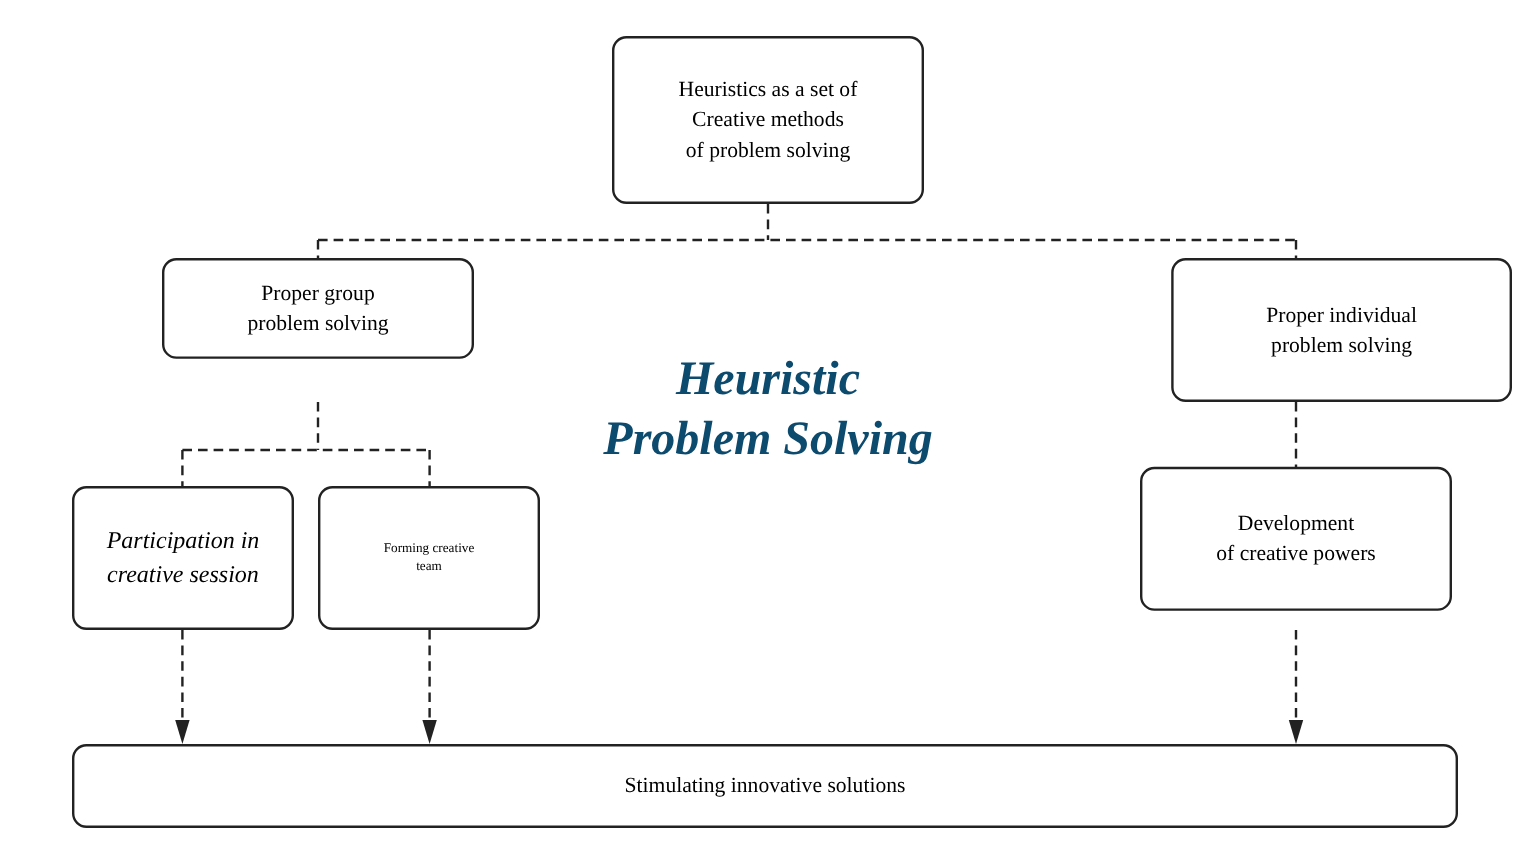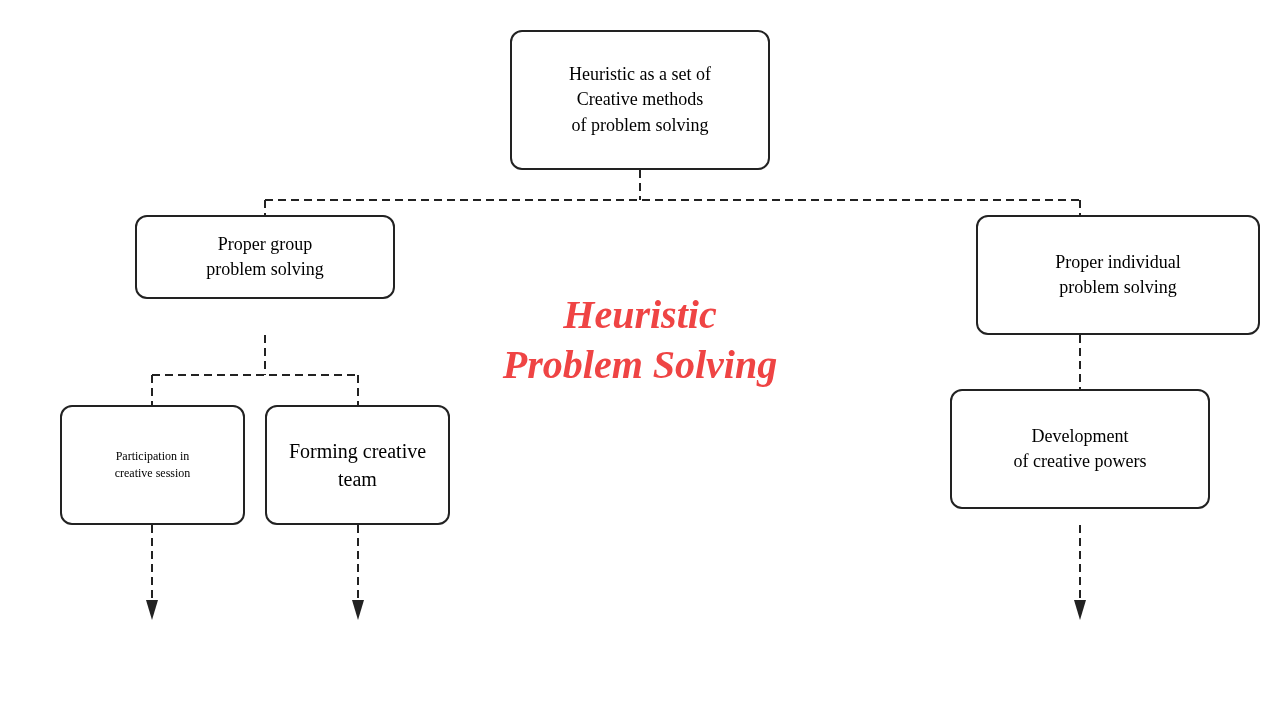--- a/index.html
+++ b/index.html
@@ -93,21 +93,21 @@
     .center-text {
       position: absolute;
       top: 290px;
       left: 440px;
       width: 400px;
       text-align: center;
       font-size: 40px;
       font-weight: bold;
       font-style: italic;
       line-height: 1.25;
-      color: #ef4444;
+      color: #0c4a6e;
     }
 
     svg.lines {
       position: absolute;
       top: 0;
       left: 0;
       width: 1280px;
       height: 720px;
       pointer-events: none;
     }
@@ -144,49 +144,52 @@
     <line x1="358" y1="525" x2="358" y2="598" stroke="#222" stroke-width="2" stroke-dasharray="8,5"></line>
 
     <polygon points="358,620 352,600 364,600" fill="#222"></polygon>
 
     <line x1="1080" y1="525" x2="1080" y2="598" stroke="#222" stroke-width="2" stroke-dasharray="8,5"></line>
 
     <polygon points="1080,620 1074,600 1086,600" fill="#222"></polygon>
   </svg>
 
   <div class="box box-top">
-    <span style="white-space:pre-line;">Heuristic as a set of
+    <span style="white-space:pre-line;">Heuristics as a set of
 Creative methods
 of problem solving</span>
   </div>
 
   <div class="box box-left">
     <span style="white-space:pre-line;">Proper group
 problem solving</span>
   </div>
 
   <div class="box box-right">
     <span style="white-space:pre-line;">Proper individual
 problem solving</span>
   </div>
 
   <div class="box box-ll">
-    <span style="white-space:pre-line; font-size:12px;">Participation in
+    <span style="white-space:pre-line; font-size:20px;font-style:italic;">Participation in
 creative session</span>
   </div>
 
   <div class="box box-lr">
-    <span style="white-space:pre-line; font-size:20px;">Forming creative
+    <span style="white-space:pre-line; font-size:11px;">Forming creative
 team</span>
   </div>
 
   <div class="box box-rl">
     <span style="white-space:pre-line;">Development
 of creative powers</span>
   </div>
 
+  <div class="box box-bottom">
+    <span>Stimulating innovative solutions</span>
+  </div>
 
   <div class="center-text">
     <span style="white-space:pre-line;">Heuristic
 Problem Solving</span>
   </div>
 
 </div>
 
 </body></html>

